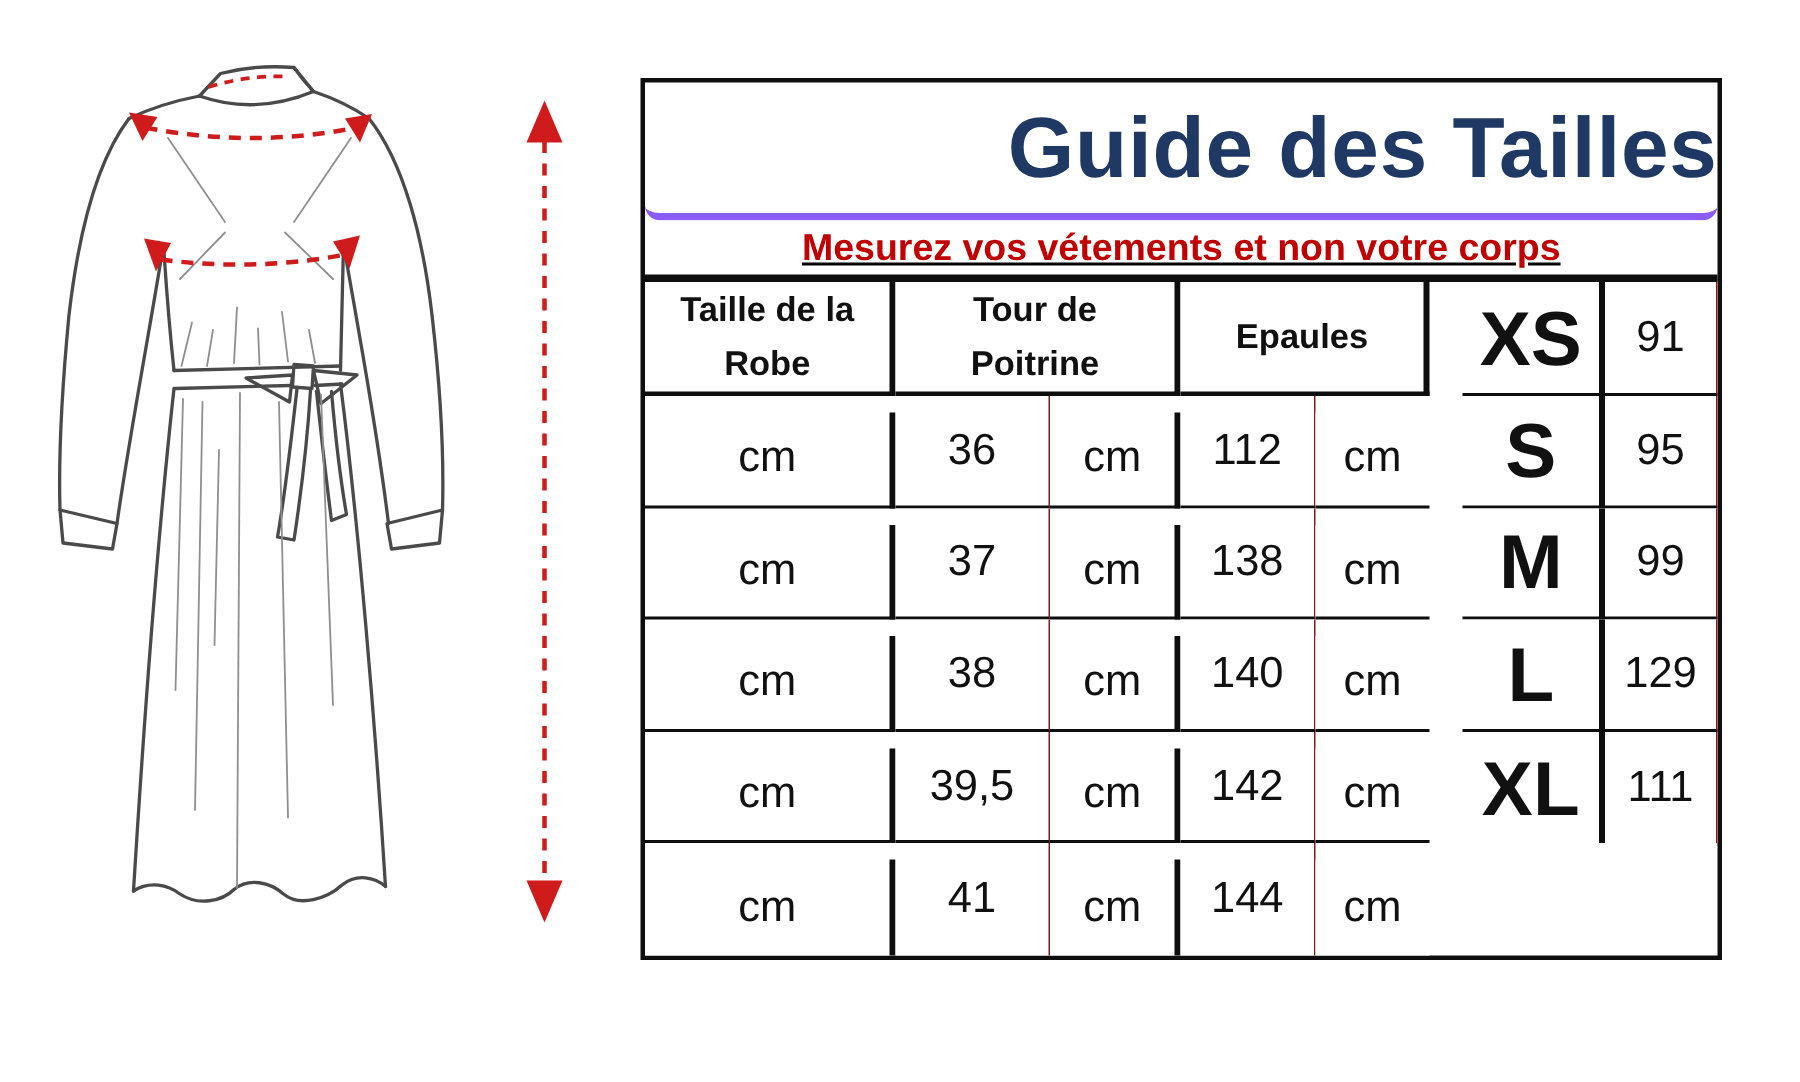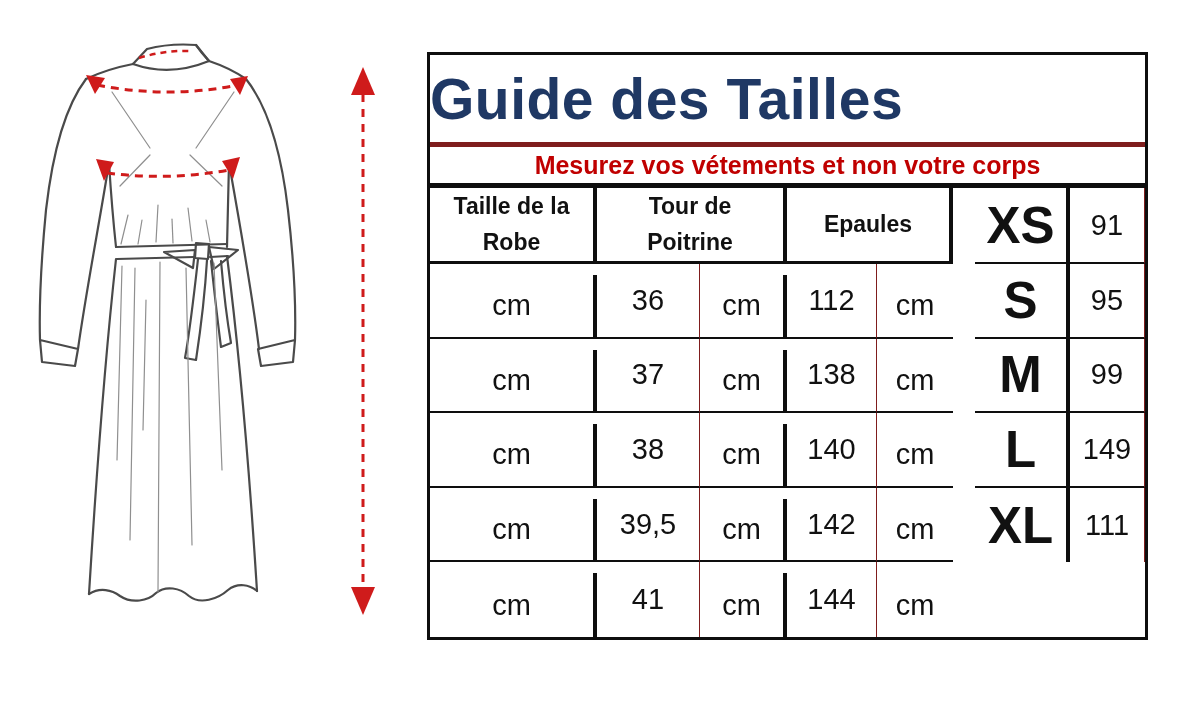--- a/index.html
+++ b/index.html
@@ -7,25 +7,25 @@
     width:1200px;height:721px;position:relative;background:#ffffff;
     font-family:"Liberation Sans", sans-serif;overflow:hidden;
   }
   
   .dress-figure{position:absolute;left:0;top:0;width:420px;height:721px;}
   
   .table-wrap{
     position:absolute;left:427px;top:52px;width:721px;height:588px;
     border:3px solid #0e0e0e;box-sizing:border-box;background:#fff;
   }
-  .title-row{height:87px;border-bottom:5px solid #7f1d1d;
-    display:flex;align-items:center;justify-content:flex-start;}
+  .title-row{height:87px;border-bottom:5px solid #8b5cf6;
+    display:flex;align-items:center;justify-content:flex-end;border-radius:10px;}
   .title-row .title{font-size:57px;font-weight:bold;color:#1f3864;letter-spacing:.5px;}
   .subtitle-row{height:36px;border-bottom:5px solid #0e0e0e;
-    display:flex;align-items:center;justify-content:center;}
+    display:flex;align-items:center;justify-content:center;text-decoration:underline;}
   .subtitle-row .subtitle{font-size:25px;font-weight:bold;color:#c00000;}
   .grid{display:grid;
     grid-template-columns:167px 103px 87px 90px 76px 117px 75px;
     grid-template-rows:76px repeat(5,74.6px);}
   .cell{display:flex;align-items:center;justify-content:center;
     box-sizing:border-box;background:#fff;color:#111;}
   
   .r-thick{border-right:4px solid #0e0e0e;}
   .r-thin{border-right:1px solid #7f1d1d;}
   
@@ -153,21 +153,21 @@
 
     <div class="cell size r-thick b-row">M</div>
     <div class="cell val r-thin b-row">99</div>
     <div class="cell unit r-thick b-row">cm</div>
     <div class="cell val r-thin b-row">38</div>
     <div class="cell unit r-thick b-row">cm</div>
     <div class="cell val r-thin b-row">140</div>
     <div class="cell unit b-row">cm</div>
 
     <div class="cell size r-thick b-row">L</div>
-    <div class="cell val r-thin b-row">149</div>
+    <div class="cell val r-thin b-row">129</div>
     <div class="cell unit r-thick b-row">cm</div>
     <div class="cell val r-thin b-row">39,5</div>
     <div class="cell unit r-thick b-row">cm</div>
     <div class="cell val r-thin b-row">142</div>
     <div class="cell unit b-row">cm</div>
 
     <div class="cell size r-thick">XL</div>
     <div class="cell val r-thin">111</div>
     <div class="cell unit r-thick">cm</div>
     <div class="cell val r-thin">41</div>

